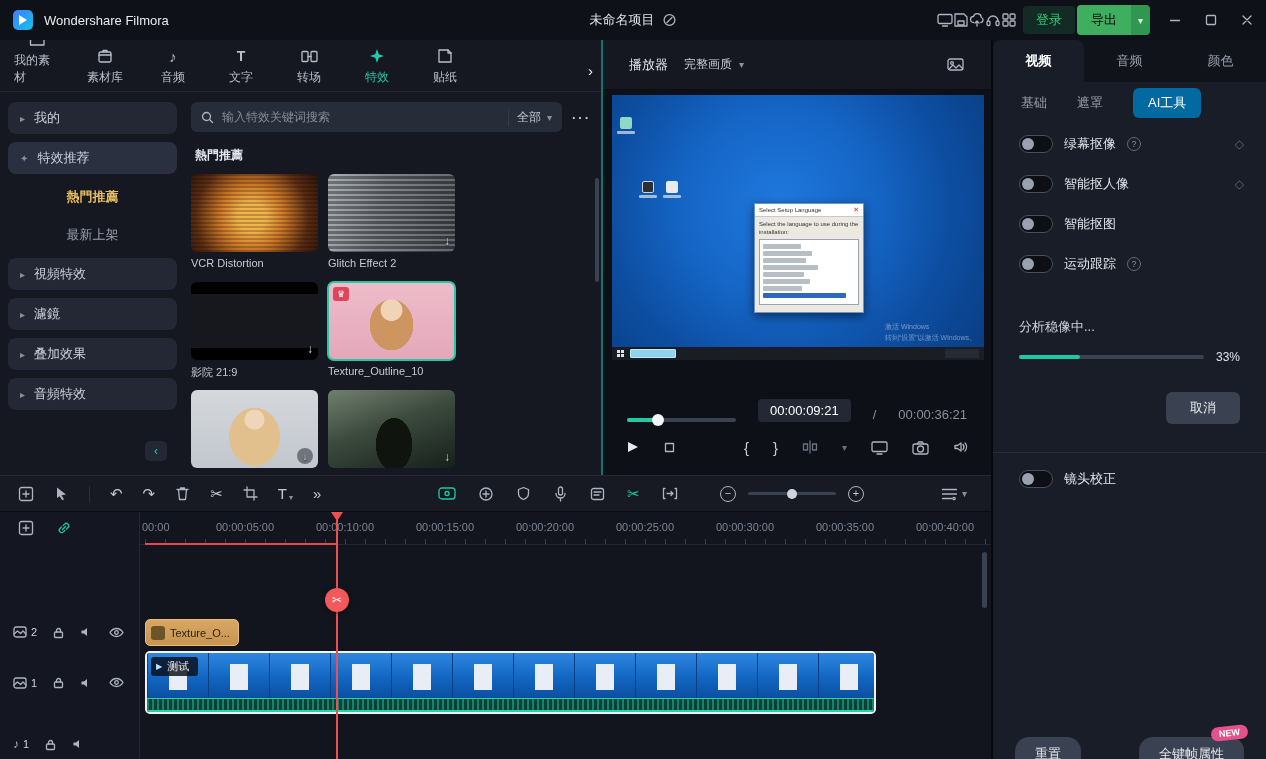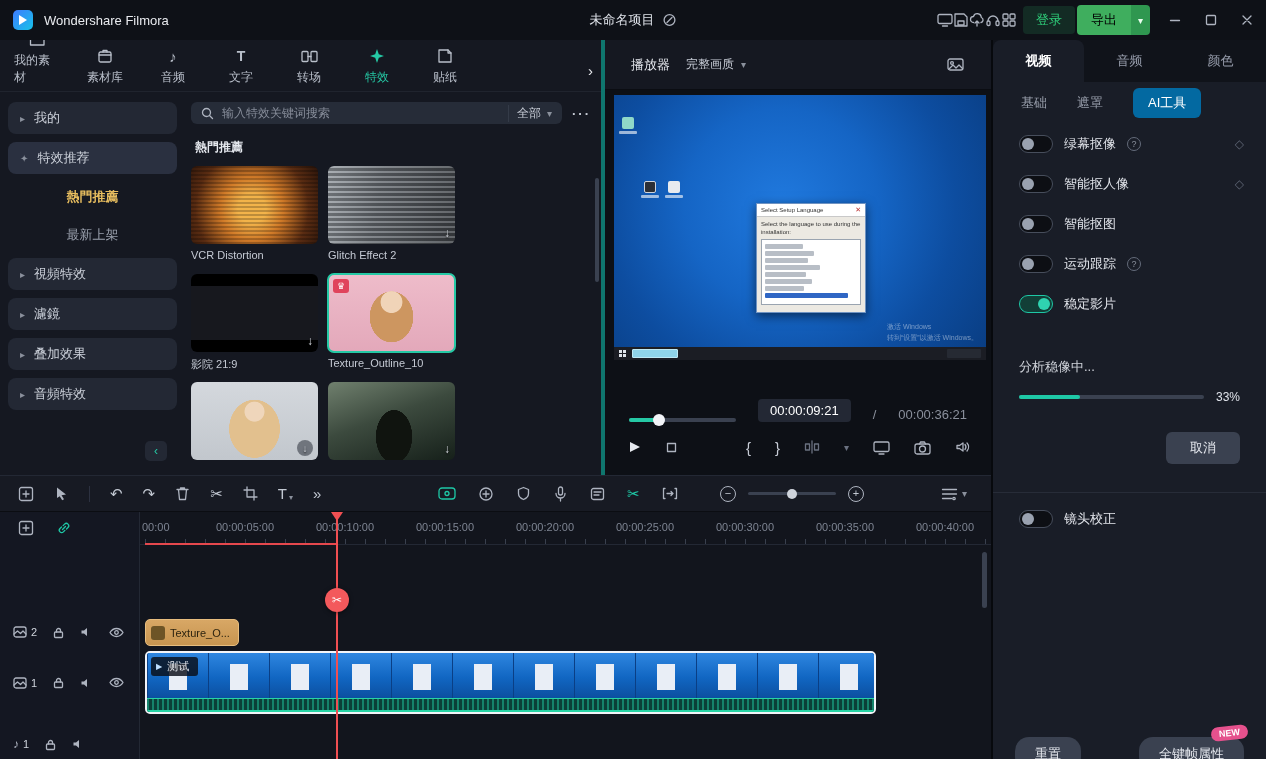--- a/index.html
+++ b/index.html
@@ -33,21 +33,21 @@
   .sidebar{width:185px;padding:10px 8px;display:flex;flex-direction:column;gap:8px;position:relative;flex:none}
   .side-item{height:32px;border-radius:8px;background:#232834;display:flex;align-items:center;padding:0 12px;gap:9px;color:#ccd1da;flex:none}
   .side-item.group2{background:#2a3040}
   .chev{color:#8a909c;font-size:10px}
   .sub-item{height:30px;display:flex;align-items:center;justify-content:center;color:#9aa0ad;flex:none}
   .sub-item.active{color:#e7bd5f;font-weight:bold}
   .collapse-tab{position:absolute;right:18px;bottom:14px;width:22px;height:20px;background:#232834;border-radius:5px;display:flex;align-items:center;justify-content:center;color:#25c9a5;font-size:12px}
 
   .content-col{flex:1;display:flex;flex-direction:column;padding:10px 10px 0 6px;position:relative}
   .search-row{display:flex;align-items:center;gap:10px}
-  .search-box{flex:1;height:22px;background:#262c38;border-radius:6px;display:flex;align-items:center;padding:0 10px;gap:8px}
+  .search-box{flex:1;height:30px;background:#262c38;border-radius:6px;display:flex;align-items:center;padding:0 10px;gap:8px}
   .search-box input{flex:1;background:transparent;border:0;outline:0;color:#dfe3ea;font-size:12px;font-family:inherit;min-width:0}
   .search-box input::placeholder{color:#868c99}
   .filter{display:flex;align-items:center;gap:6px;color:#c7ccd6;font-size:12px;padding-left:8px;border-left:1px solid #343b48}
   .more-dots{color:#c7ccd6;letter-spacing:2px;font-weight:bold}
   .section-title{margin:15px 0 10px 4px;font-weight:bold;font-size:12px;color:#e6e9ef}
   .grid{display:grid;grid-template-columns:127px 127px;gap:12px 10px;align-content:start}
   .thumb{width:127px;height:78px;border-radius:6px;position:relative;overflow:hidden;background:#222}
   .thumb.selected{outline:2px solid #25c9a5;outline-offset:-1px}
   .thumb-label{margin-top:5px;font-size:11px;color:#c5cad4;height:13px;overflow:hidden}
   .dl{position:absolute;right:5px;bottom:4px;color:#d8dce2;font-size:12px;text-shadow:0 1px 2px #000}
@@ -55,21 +55,21 @@
   .crown{position:absolute;left:5px;top:5px;width:16px;height:14px;border-radius:3px;background:#e0435c;color:#fff;font-size:9px;display:flex;align-items:center;justify-content:center}
   .t-vcr{background:repeating-linear-gradient(180deg,rgba(0,0,0,.22) 0 2px,transparent 2px 4px),radial-gradient(circle at 48% 55%,#f2b34a 0 18%,#d07a28 40%,#5a2c12 72%,#2a140a 100%)}
   .t-glitch{background:repeating-linear-gradient(180deg,rgba(255,255,255,.16) 0 2px,rgba(0,0,0,.28) 2px 5px),linear-gradient(100deg,#9aa0a6 0%,#6b7076 40%,#44484d 100%)}
   .t-cinema{background:linear-gradient(180deg,#000 0 16%,#17181e 16% 84%,#000 84% 100%)}
   .t-texture{background:radial-gradient(circle at 50% 36%,#f0d4b8 0 13%,transparent 14%),radial-gradient(ellipse 36px 42px at 50% 55%,#cd9660 0 60%,transparent 61%),linear-gradient(#eebcca,#e3a8ba)}
   .t-portrait{background:radial-gradient(circle at 50% 38%,#efd6bb 0 12%,transparent 13%),radial-gradient(ellipse 42px 48px at 50% 60%,#e2c08e 0 60%,transparent 61%),linear-gradient(#d4d8dd,#c2c7cd)}
   .t-dark{background:radial-gradient(ellipse 30px 44px at 52% 70%,#10140f 0 60%,transparent 61%),linear-gradient(160deg,#70806e 0%,#3c4a3e 45%,#16201a 100%)}
   .content-scroll{position:absolute;right:2px;top:86px;width:4px;height:104px;background:#3a4150;border-radius:2px}
 
   
-  .player{position:absolute;left:601px;top:40px;width:390px;height:435px;background:#0d1016;border-left:4px solid #0f766e}
+  .player{position:absolute;left:601px;top:40px;width:390px;height:435px;background:#0d1016;border-left:2px solid #0f766e}
   .player-head{height:50px;display:flex;align-items:center;padding:0 26px;gap:16px;background:#151821;border-bottom:1px solid #0b0d12;color:#e6e9ef}
   .quality{display:flex;gap:7px;color:#c7ccd6;font-size:12px;align-items:center}
   .preview{position:absolute;left:9px;top:55px;width:372px;height:265px;overflow:hidden;background:radial-gradient(circle at 45% 42%,#2079de 0%,#1565c5 38%,#0d4da0 68%,#093c80 100%)}
   .dicon{position:absolute;width:12px;height:12px;border-radius:2px}
   .dlabel{position:absolute;width:18px;height:3px;background:rgba(255,255,255,.6);border-radius:1px}
   .dlg{position:absolute;left:142px;top:108px;width:110px;height:110px;background:#ece9e2;border:1px solid #6f93c2;box-shadow:0 3px 10px rgba(0,0,0,.55)}
   .dlg-title{height:13px;background:#fff;display:flex;align-items:center;justify-content:space-between;padding:0 4px;font-size:6px;color:#333;border-bottom:1px solid #c9c9c9}
   .dlg-x{color:#b33;font-size:7px}
   .dlg-text{padding:3px 4px 2px 4px;font-size:6px;color:#333;line-height:1.35}
   .dlg-list{margin:1px 4px;height:66px;background:#fff;border:1px solid #9aa4b0;overflow:hidden;padding:2px}
@@ -538,26 +538,20 @@
       </span>
     <span class="tlabel">智能抠图</span>
   </div>
   <div class="toggle-row">
     <span class="switch">
         <span class="knob"></span>
       </span>
     <span class="tlabel">运动跟踪</span>
     <span class="help">?</span>
   </div>
-  <div class="toggle-row">
-    <span class="switch on">
-        <span class="knob"></span>
-      </span>
-    <span class="tlabel">稳定影片</span>
-  </div>
 
   <div class="analysis">分析稳像中...</div>
   <div class="progress-row">
     <div class="pbar">
         <div class="pfill"></div>
       </div>
     <span class="ppct">33%</span>
   </div>
   <div class="cancel-row">
     <span class="btn-gray">取消</span>

